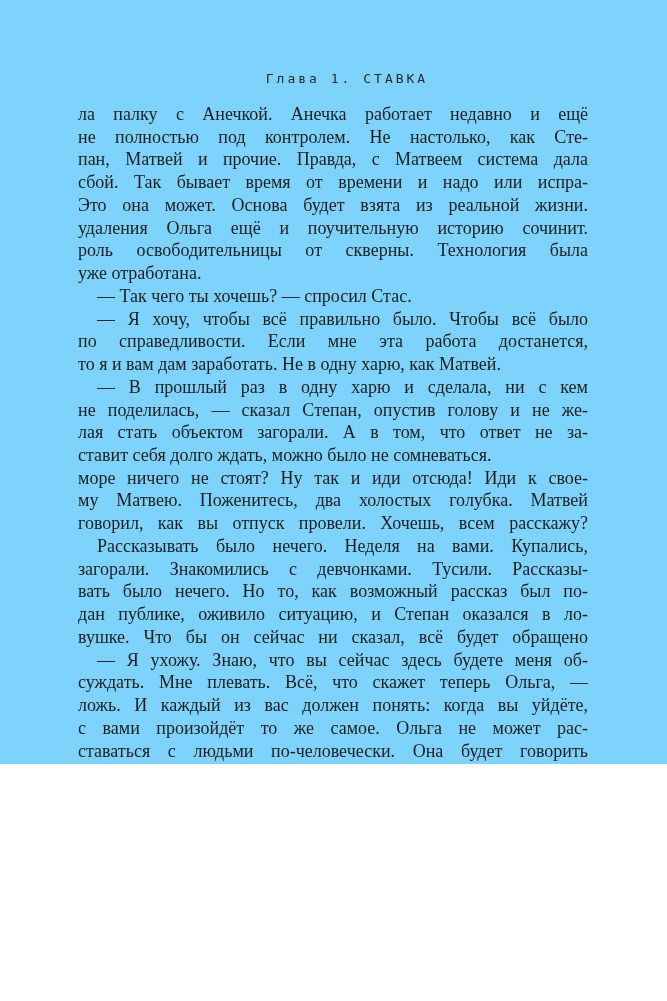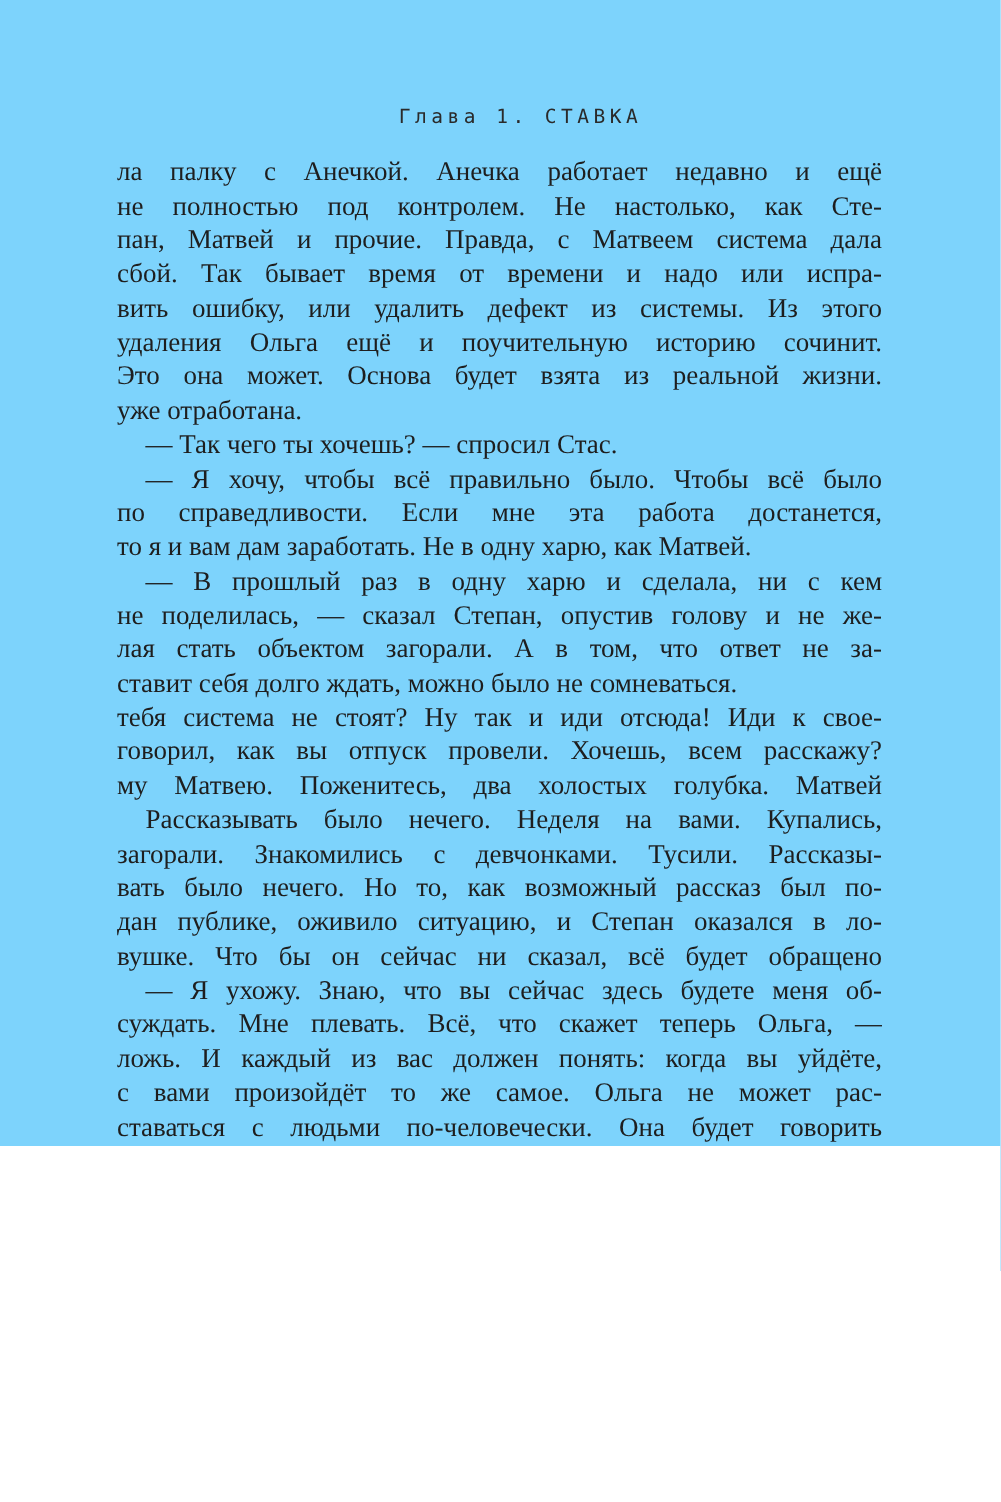--- a/index.html
+++ b/index.html
@@ -74,43 +74,43 @@
 
 <div class="page">
   <div class="running-head">Глава 1. СТАВКА</div>
 
   <div class="page-body">
       <div class="para">
         <div class="line">ла палку с Анечкой. Анечка работает недавно и ещё</div>
         <div class="line">не полностью под контролем. Не настолько, как Сте-</div>
         <div class="line">пан, Матвей и прочие. Правда, с Матвеем система дала</div>
         <div class="line">сбой. Так бывает время от времени и надо или испра-</div>
-        <div class="line">вить ошибку, или удалить дефект из системы. Из этого</div>
+        <div class="line">Это она может. Основа будет взята из реальной жизни.</div>
         <div class="line">удаления Ольга ещё и поучительную историю сочинит.</div>
-        <div class="line">Это она может. Основа будет взята из реальной жизни.</div>
+        <div class="line">роль освободительницы от скверны. Технология была</div>
         <div class="line noflush">уже отработана.</div>
       </div>
       <div class="para">
         <div class="line indent noflush">— Так чего ты хочешь? — спросил Стас.</div>
       </div>
       <div class="para">
         <div class="line indent">— Я хочу, чтобы всё правильно было. Чтобы всё было</div>
         <div class="line">по справедливости. Если мне эта работа достанется,</div>
         <div class="line noflush">то я и вам дам заработать. Не в одну харю, как Матвей.</div>
       </div>
       <div class="para">
         <div class="line indent">— В прошлый раз в одну харю и сделала, ни с кем</div>
         <div class="line">не поделилась, — сказал Степан, опустив голову и не же-</div>
         <div class="line">лая стать объектом загорали. А в том, что ответ не за-</div>
         <div class="line noflush">ставит себя долго ждать, можно было не сомневаться.</div>
       </div>
       <div class="para">
-        <div class="line">тебя система не стоят? Ну так и иди отсюда! Иди к свое-</div>
+        <div class="line">море ничего не стоят? Ну так и иди отсюда! Иди к свое-</div>
+        <div class="line">му Матвею. Поженитесь, два холостых голубка. Матвей</div>
         <div class="line">говорил, как вы отпуск провели. Хочешь, всем расскажу?</div>
-        <div class="line">му Матвею. Поженитесь, два холостых голубка. Матвей</div>
       </div>
       <div class="para">
         <div class="line indent">Рассказывать было нечего. Неделя на вами. Купались,</div>
         <div class="line">загорали. Знакомились с девчонками. Тусили. Рассказы-</div>
         <div class="line">вать было нечего. Но то, как возможный рассказ был по-</div>
         <div class="line">дан публике, оживило ситуацию, и Степан оказался в ло-</div>
         <div class="line">вушке. Что бы он сейчас ни сказал, всё будет обращено</div>
       </div>
       <div class="para">
         <div class="line indent">— Я ухожу. Знаю, что вы сейчас здесь будете меня об-</div>

